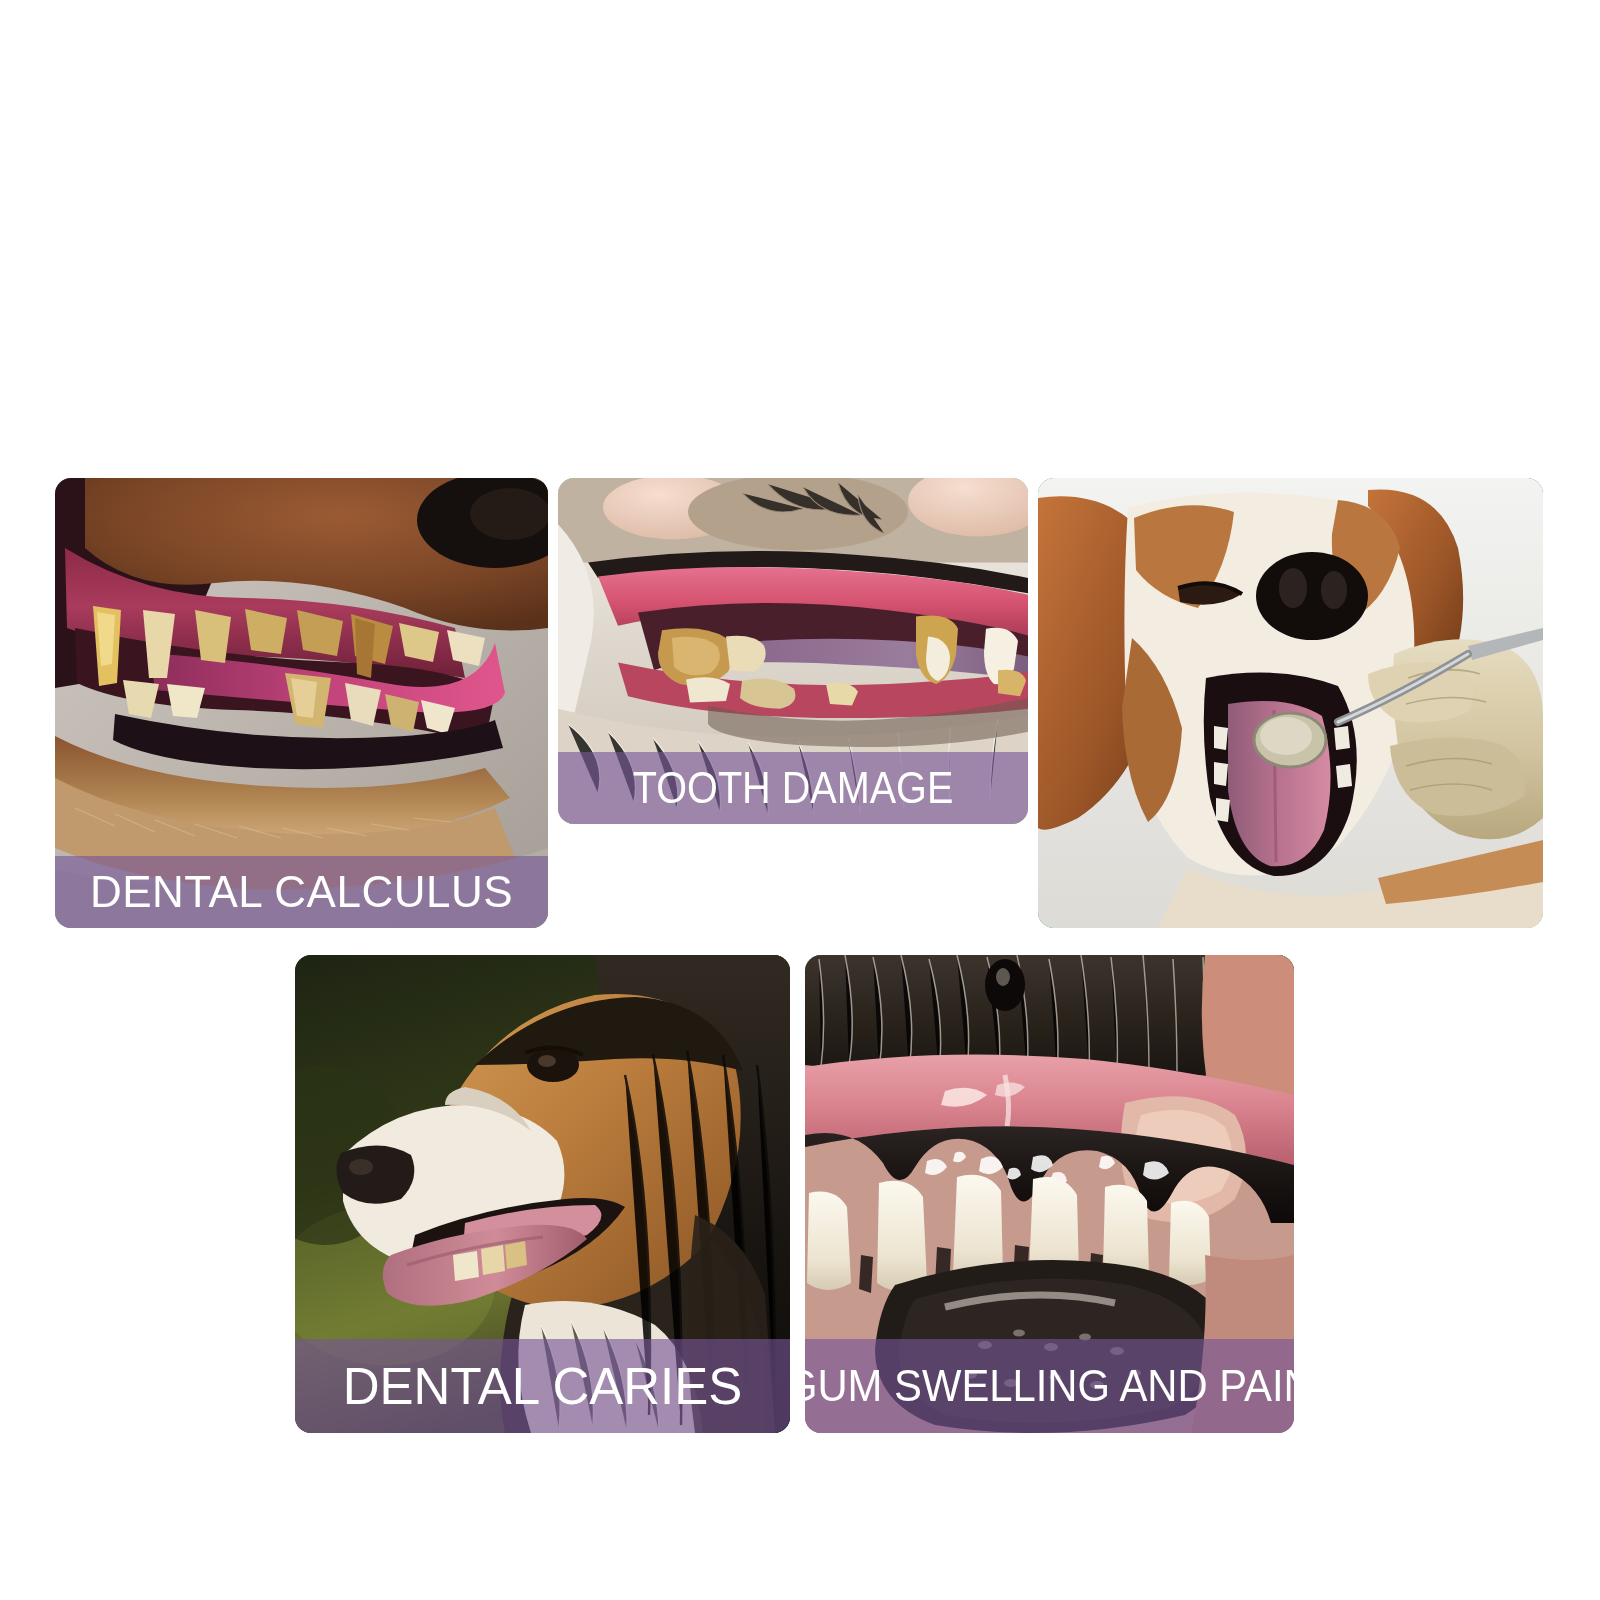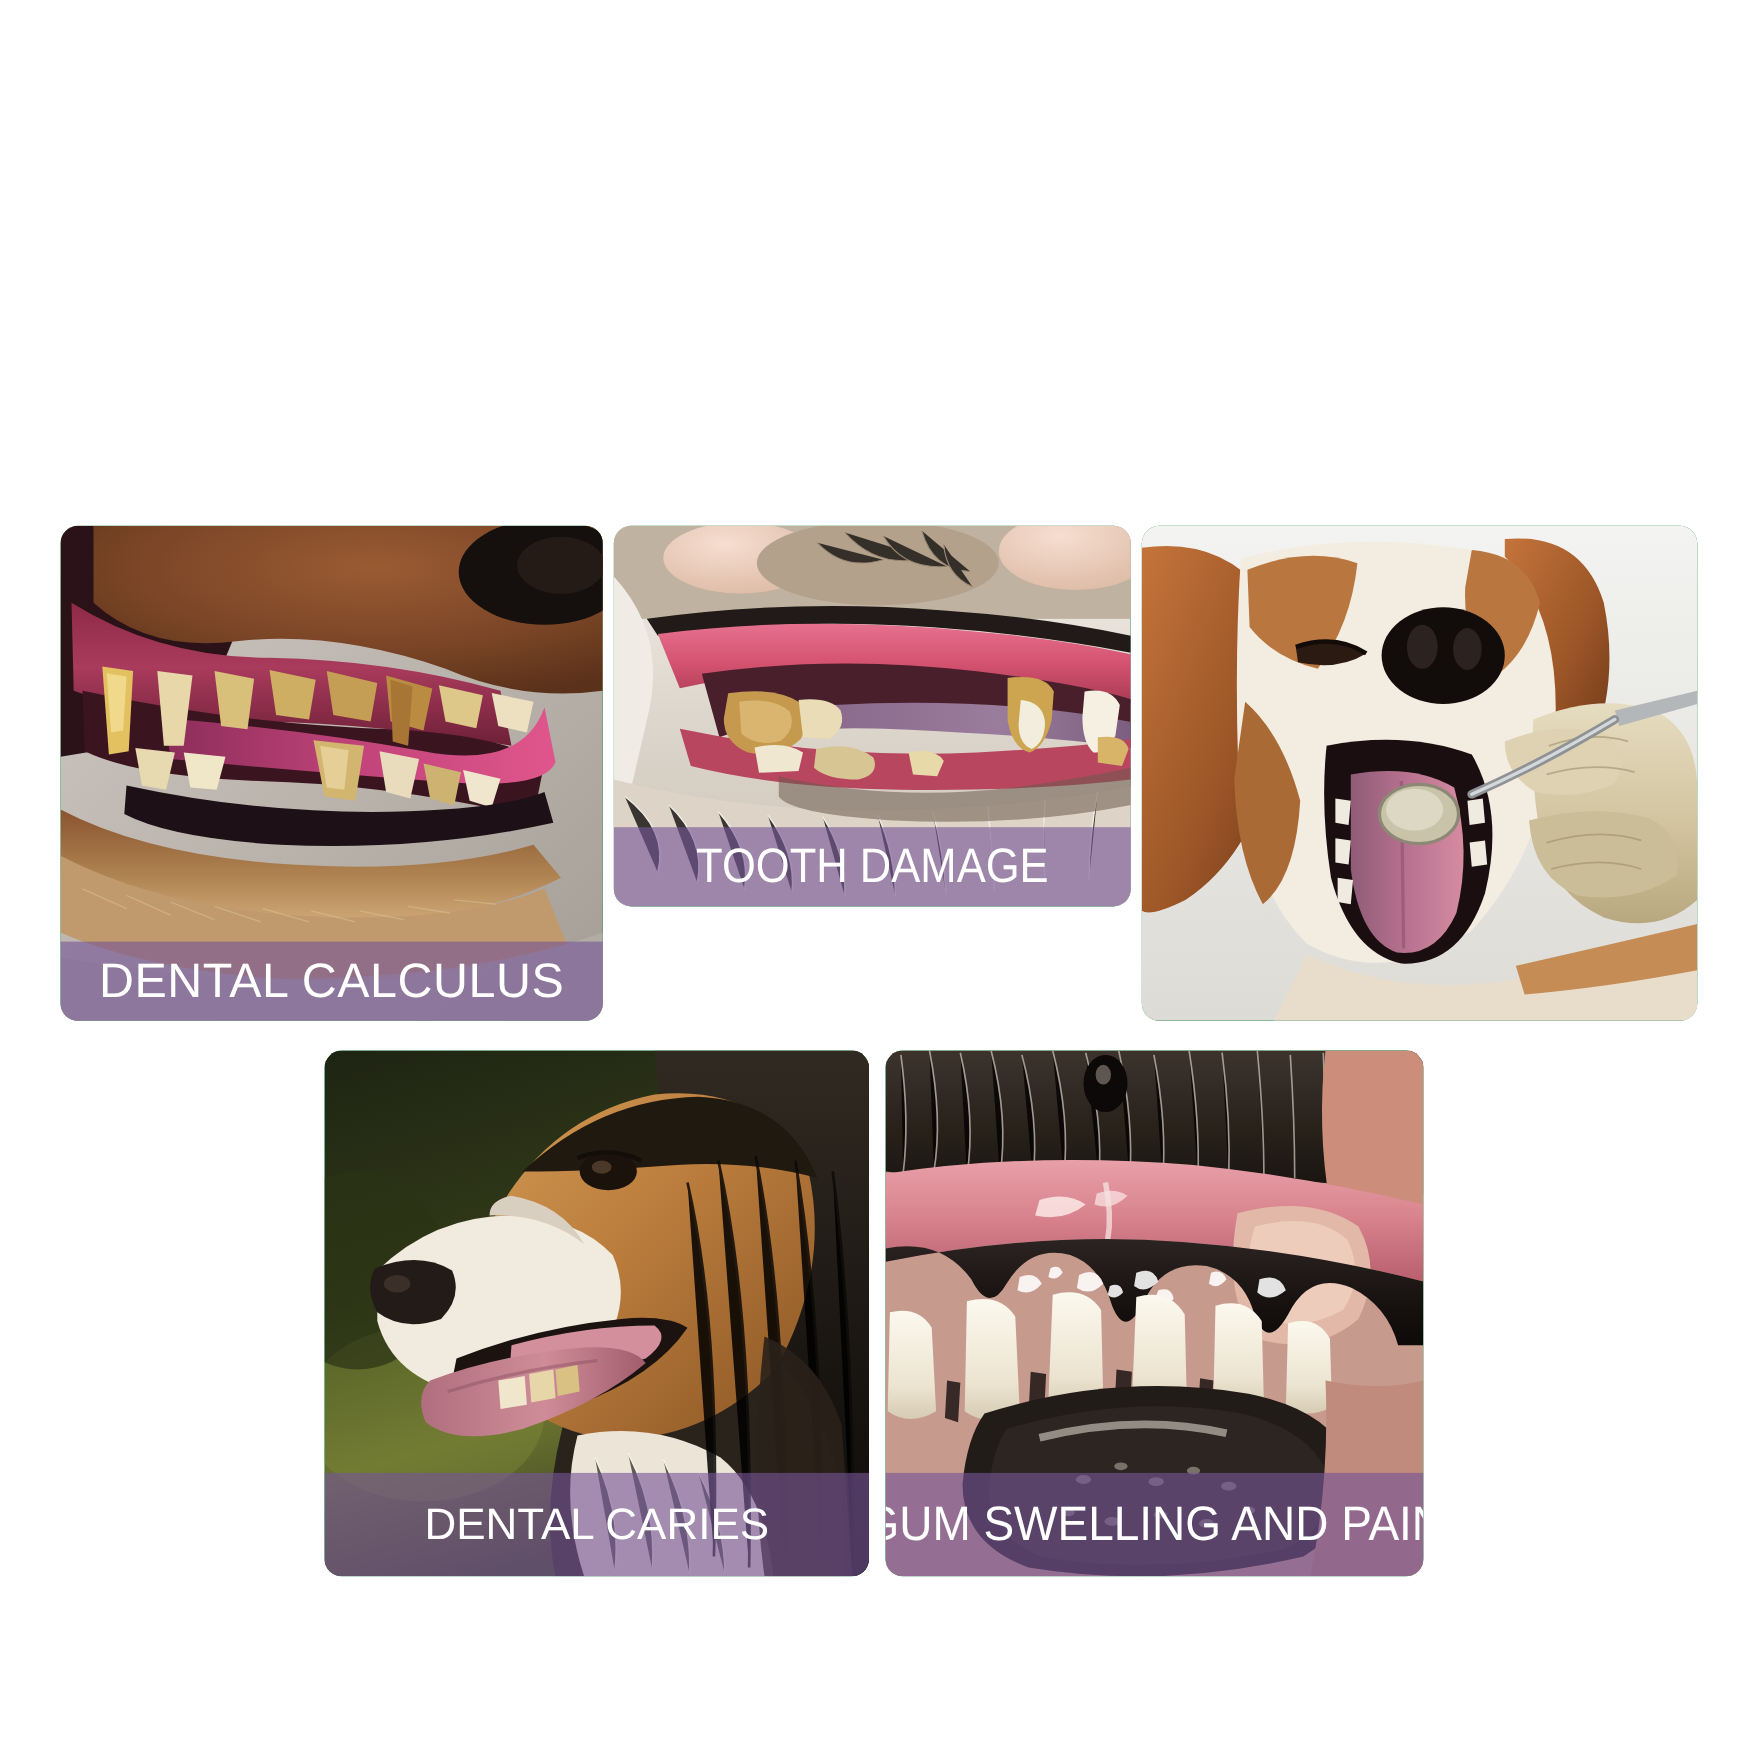--- a/index.html
+++ b/index.html
@@ -91,21 +91,21 @@
 
   #card-1 .label-text { font-size: 44px; letter-spacing: 0.5px; }
   #card-2 .label-text { font-size: 44px; transform: scaleX(0.9); }
   #card-3 .label-text { font-size: 44px; transform: scaleX(0.92); }
 
   
   #card-4 { left: 295px; top: 955px; width: 495px; height: 478px; }
   #card-5 { left: 805px; top: 955px; width: 489px; height: 478px; }
 
   #card-4 .label-bar, #card-5 .label-bar { height: 94px; }
-  #card-4 .label-text { font-size: 40px; }
+  #card-4 .label-text { font-size: 51px; }
   #card-5 .label-text { font-size: 44px; transform: scaleX(0.95); }
 </style>
 </head>
 <body>
 
 <div id="page">
 
 
   <div class="card" id="card-1">
     <svg class="photo" viewBox="0 0 493 450" preserveAspectRatio="none">

